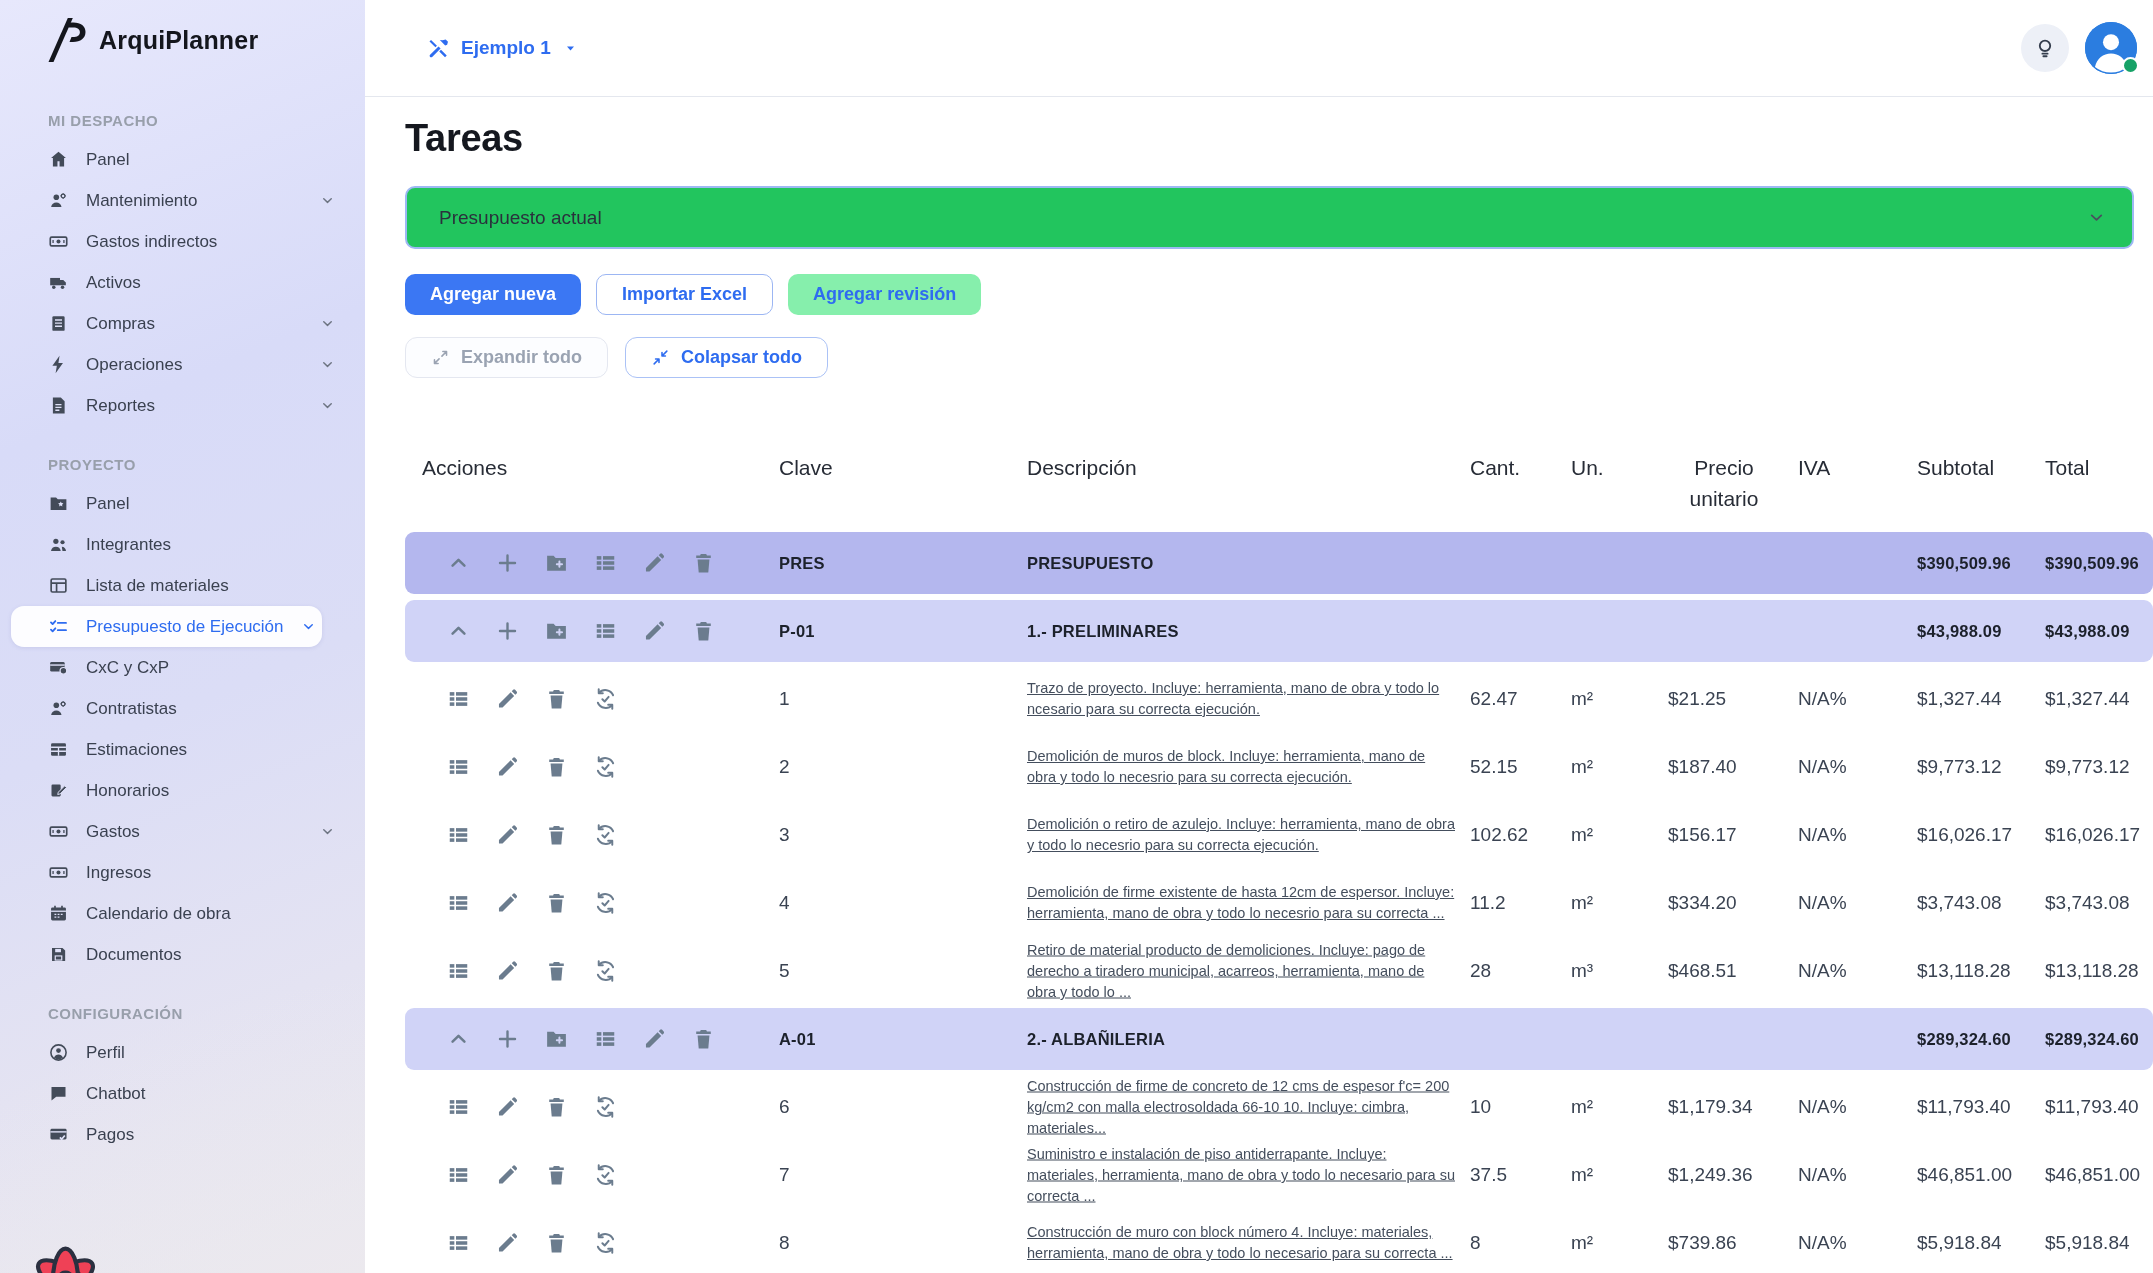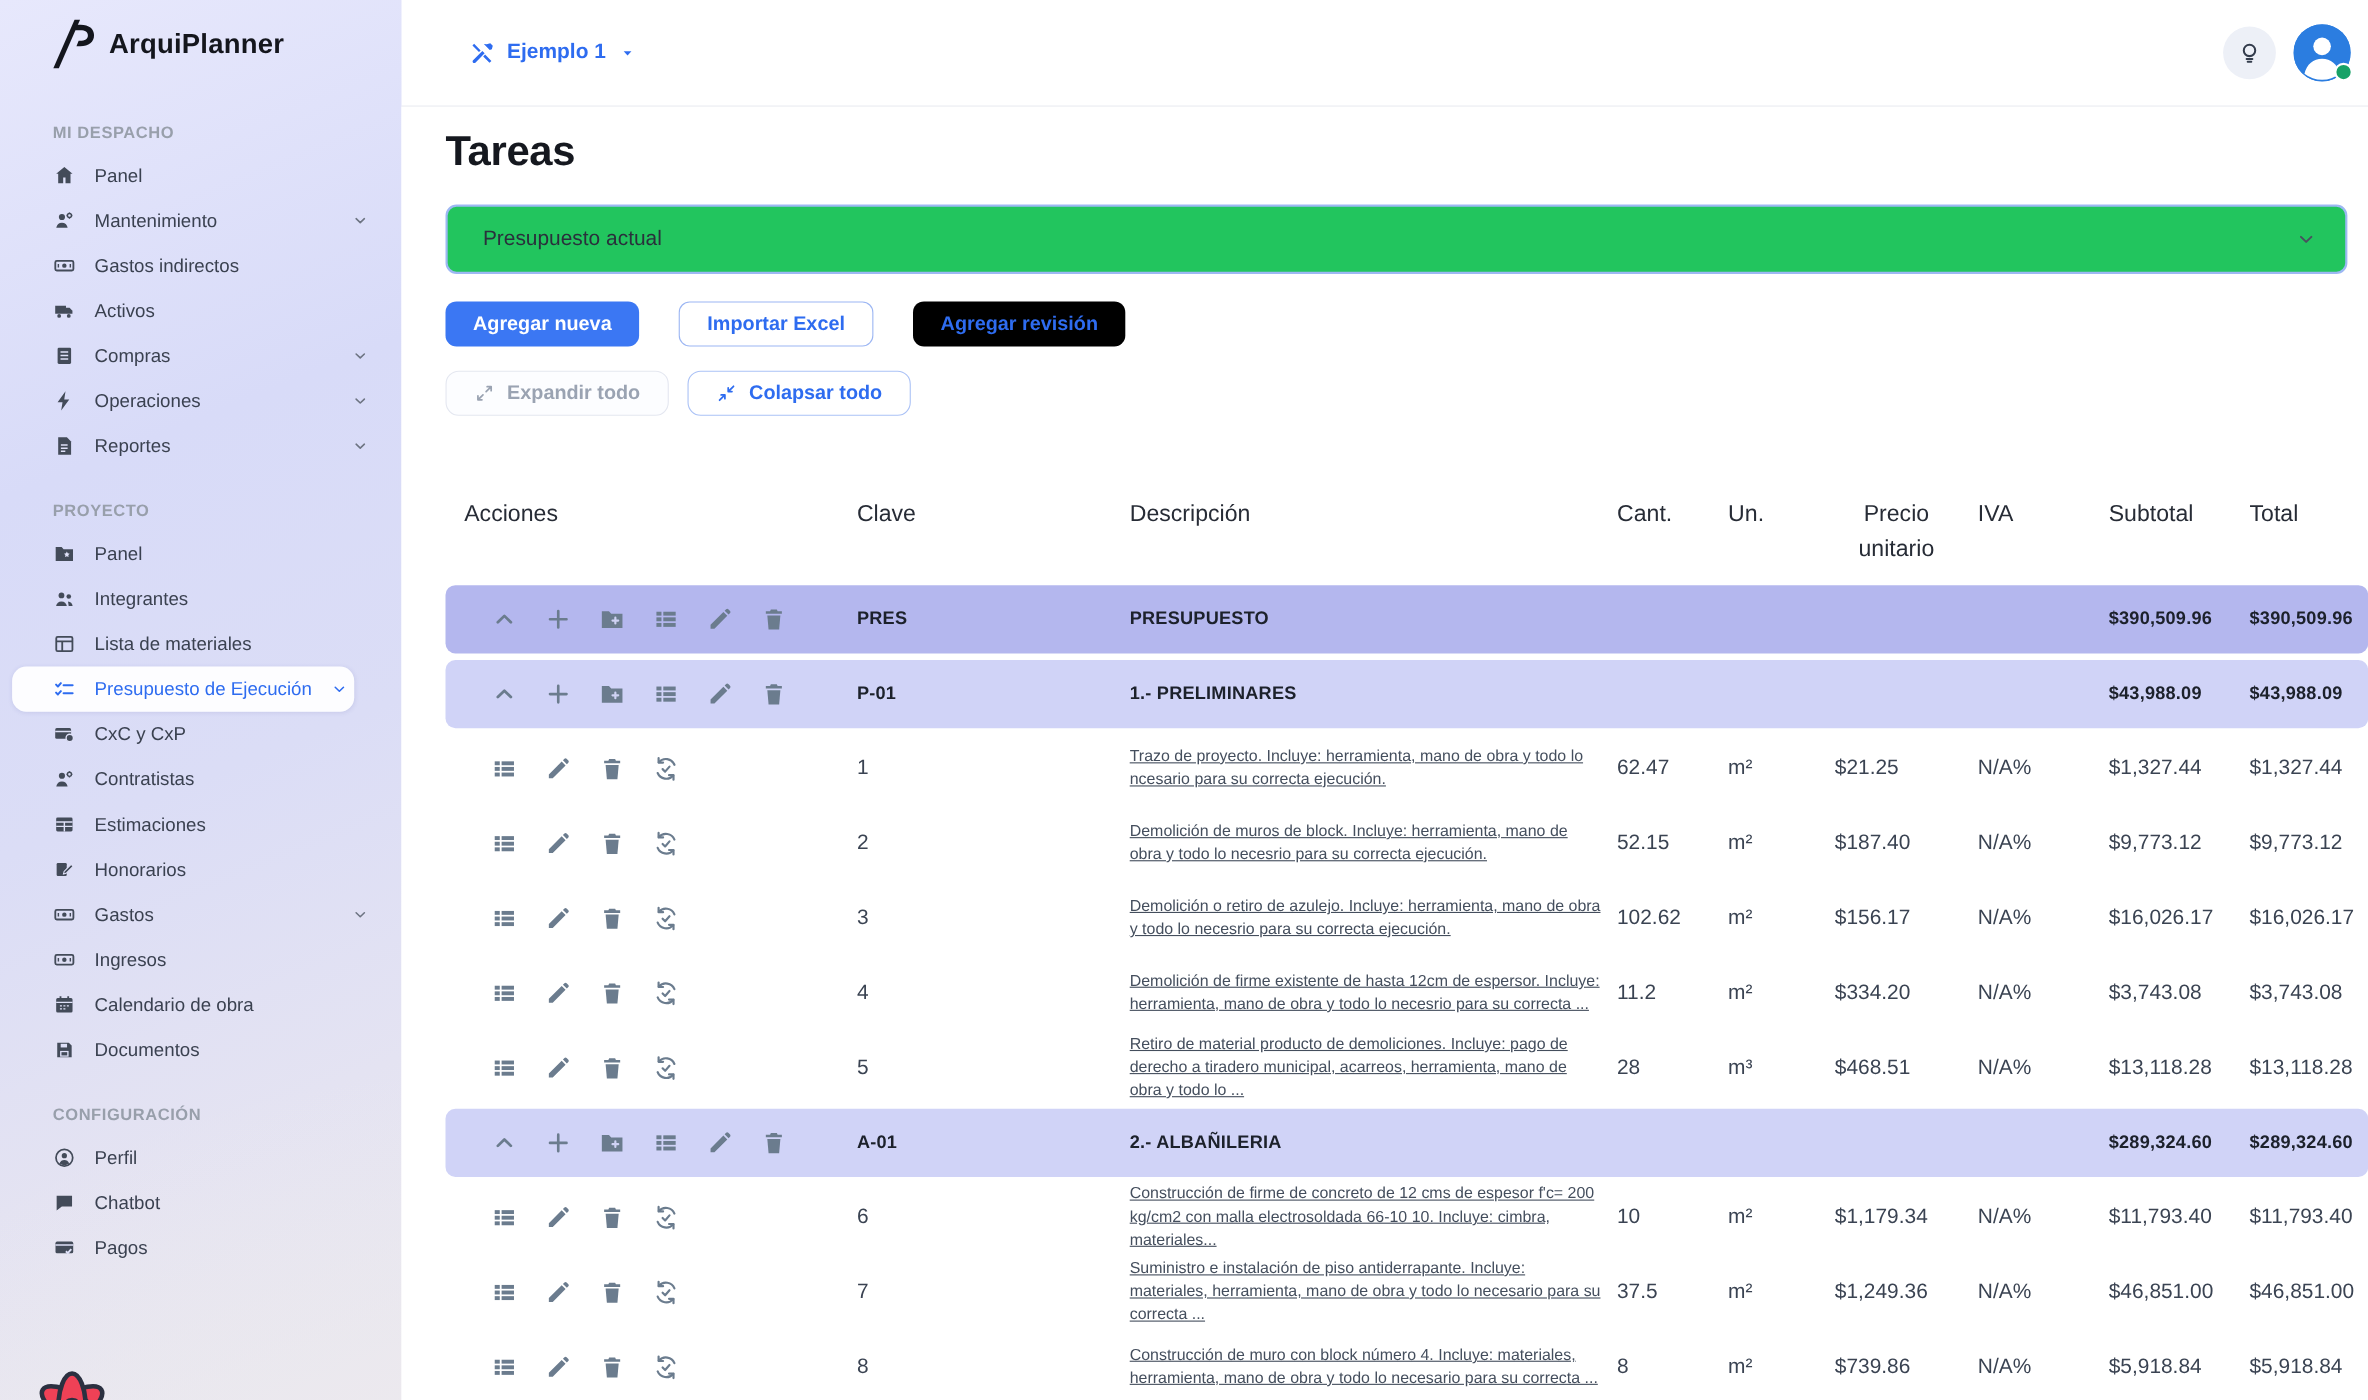--- a/index.html
+++ b/index.html
@@ -35,26 +35,26 @@
   .bulb-btn svg { width:26px; height:26px; }
   .avatar { position:relative; width:52px; height:52px; border-radius:50%; background:#2b7de0; cursor:pointer; }
   .avatar svg { width:52px; height:52px; }
   .status-dot { position:absolute; right:-2px; bottom:0; width:17px; height:17px; border-radius:50%; background:#17a267; border:2px solid #fff; }
 
   
   .content { position:relative; flex:1; padding:20px 0 0 40px; overflow:hidden; background:#fff; }
   .page-title { font-size:38px; font-weight:700; color:#15181f; letter-spacing:-.3px; }
   .select { margin:26px 19px 0 0; height:63px; border:2px solid #9db8f3; border-radius:10px; display:flex; align-items:center; padding:0 64px 0 32px; font-size:19px; color:#2a303c; position:relative; cursor:pointer; background:#22c55e; }
   .select .sel-chev { position:absolute; right:26px; width:19px; height:19px; color:#49505e; }
-  .btn-row { display:flex; gap:36px; margin-top:25px; }
+  .btn-row { display:flex; gap:15px; margin-top:25px; }
   .btn { height:41px; border-radius:10px; font-size:18px; font-weight:600; display:inline-flex; align-items:center; padding:0 25px; cursor:pointer; border:none; background:none; font-family:inherit; white-space:nowrap; }
   .btn .bicon { width:19px; height:19px; margin-right:11px; }
   .btn-primary { background:#3b77f3; color:#fff; }
   .btn-outline { background:#fff; border:1.5px solid #9cb6f3; color:#2e6cf0; }
-  .btn-soft { background:#000000; color:#2e6cf0; }
+  .btn-soft { background:#86efac; color:#2e6cf0; }
   .btn-row2 { display:flex; gap:17px; margin-top:22px; }
   .btn-ghost { background:#fcfdff; border:1.5px solid #e4e7f0; color:#9aa3b2; border-radius:12px; cursor:default; }
   .btn-outline2 { background:#fff; border:1.5px solid #abc2f6; color:#2e6cf0; border-radius:12px; }
 
   
   .thead { position:relative; margin-top:74px; height:80px; }
   .th { position:absolute; top:0; font-size:21px; color:#272c36; line-height:31px; }
   .c-acc    { left:17px; }
   .c-clave  { left:374px; }
   .c-desc   { left:622px; width:430px; }

